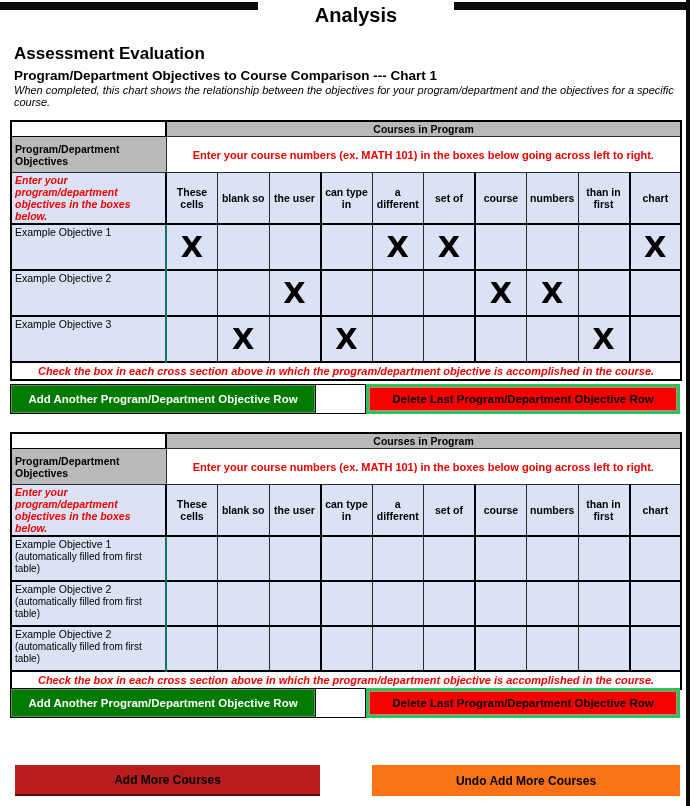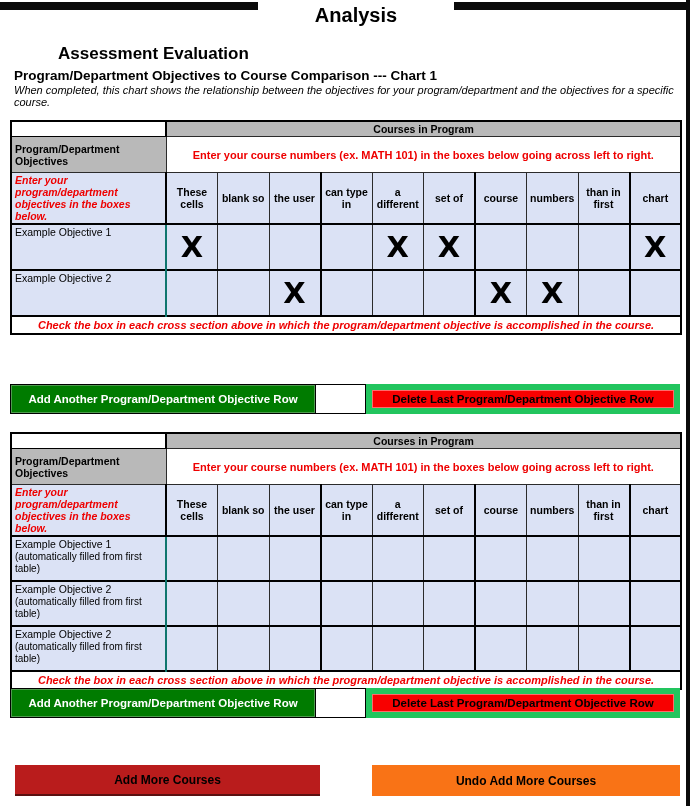--- a/index.html
+++ b/index.html
@@ -10,21 +10,21 @@
     color:#000;
   }
   
   .topbar { position:absolute; top:2px; left:0; width:690px; height:8px; background:#0a0a0a; }
   .right-edge { position:absolute; top:0; right:0; width:4px; height:806px; background:#0a0a0a; }
   .titlebox {
     position:absolute; top:0; left:258px; width:196px; height:30px;
     background:#ffffff; display:flex; align-items:center; justify-content:center;
     font-weight:bold; font-size:20px; letter-spacing:0px;
   }
-  .heading   { position:absolute; left:14px; top:44px;  font-size:17px;   font-weight:bold;margin-left:44px; }
+  .heading   { position:absolute; left:14px; top:44px;  font-size:17px;   font-weight:bold; }
   .subheading{ position:absolute; left:14px; top:68px;  font-size:13.5px; font-weight:bold;text-align:center; }
   .desc      { position:absolute; left:14px; top:84px;  font-size:11px;   font-style:italic; width:660px; }
 
   
   table.matrix {
     position:absolute; left:10px; width:670px;
     border-collapse:collapse; table-layout:fixed;
     border:2px solid #000;
   }
   #table1 { top:120px; }
@@ -54,21 +54,21 @@
   tr.r-check td { height:18px; border-top:2px solid #000; background:#fff;
                   color:#ee0000; font-weight:bold; font-style:italic; font-size:11px; text-align:center; }
 
   
   .btnrow { position:absolute; left:10px; width:670px; height:30px; display:flex; }
   .btnrow-1 { top:384px; }
   .btnrow-2 { top:688px; }
   .btn { display:flex; align-items:center; justify-content:center; font-weight:bold; font-size:11.5px; text-align:center; }
   .btn.green { width:306px; background:#007b00; color:#ffffff; border:1px solid #000; box-shadow:inset 0 0 0 1px #4f9b4f; }
   .btn-spacer { width:50px; background:#ffffff; border-top:1px solid #000; border-bottom:1px solid #000; border-right:1px solid #000; }
-  .btn.red { width:314px; background:#f80000; color:#000000; border:6px solid #22c55e; box-shadow:inset 0 0 0 1px #ff6a6a; }
+  .btn.red { width:314px; background:#f80000; color:#000000; border:3px solid #22c55e; box-shadow:inset 0 0 0 1px #ff6a6a; }
 
   .bottombtn { position:absolute; height:31px; display:flex; align-items:center; justify-content:center;
                font-weight:bold; font-size:12px; color:#000; }
   .bottombtn.green2 { left:15px;  top:765px; width:305px; background:#b91c1c; border-bottom:2px solid #5b1010; }
   .bottombtn.red2   { left:372px; top:765px; width:308px; background:#f97316; }
 </style>
 </head>
 <body>
 
 <div class="topbar"></div>
@@ -140,20 +140,36 @@
     <td class="cell-blue mark"></td>
     <td class="cell-blue mark">X</td>
     <td class="cell-blue mark grp"></td>
     <td class="cell-blue mark"></td>
     <td class="cell-blue mark"></td>
     <td class="cell-blue mark grp">X</td>
     <td class="cell-blue mark">X</td>
     <td class="cell-blue mark"></td>
     <td class="cell-blue mark grp"></td>
   </tr>
+  <tr class="r-data">
+    <td class="cell-blue obj-label">
+      <div>Example Objective 3</div>
+      <div class="sub"></div>
+    </td>
+    <td class="cell-blue mark grp"></td>
+    <td class="cell-blue mark">X</td>
+    <td class="cell-blue mark"></td>
+    <td class="cell-blue mark grp">X</td>
+    <td class="cell-blue mark"></td>
+    <td class="cell-blue mark"></td>
+    <td class="cell-blue mark grp"></td>
+    <td class="cell-blue mark"></td>
+    <td class="cell-blue mark">X</td>
+    <td class="cell-blue mark grp"></td>
+  </tr>
   <tr class="r-check">
     <td colspan="11">Check the box in each cross section above in which the program/department objective is accomplished in the course.</td>
   </tr>
 </tbody>
   </table>
 
 <div class="btnrow btnrow-1">
   <div class="btn green">Add Another Program/Department Objective Row</div>
   <div class="btn-spacer"></div>
   <div class="btn red">Delete Last Program/Department Objective Row</div>

